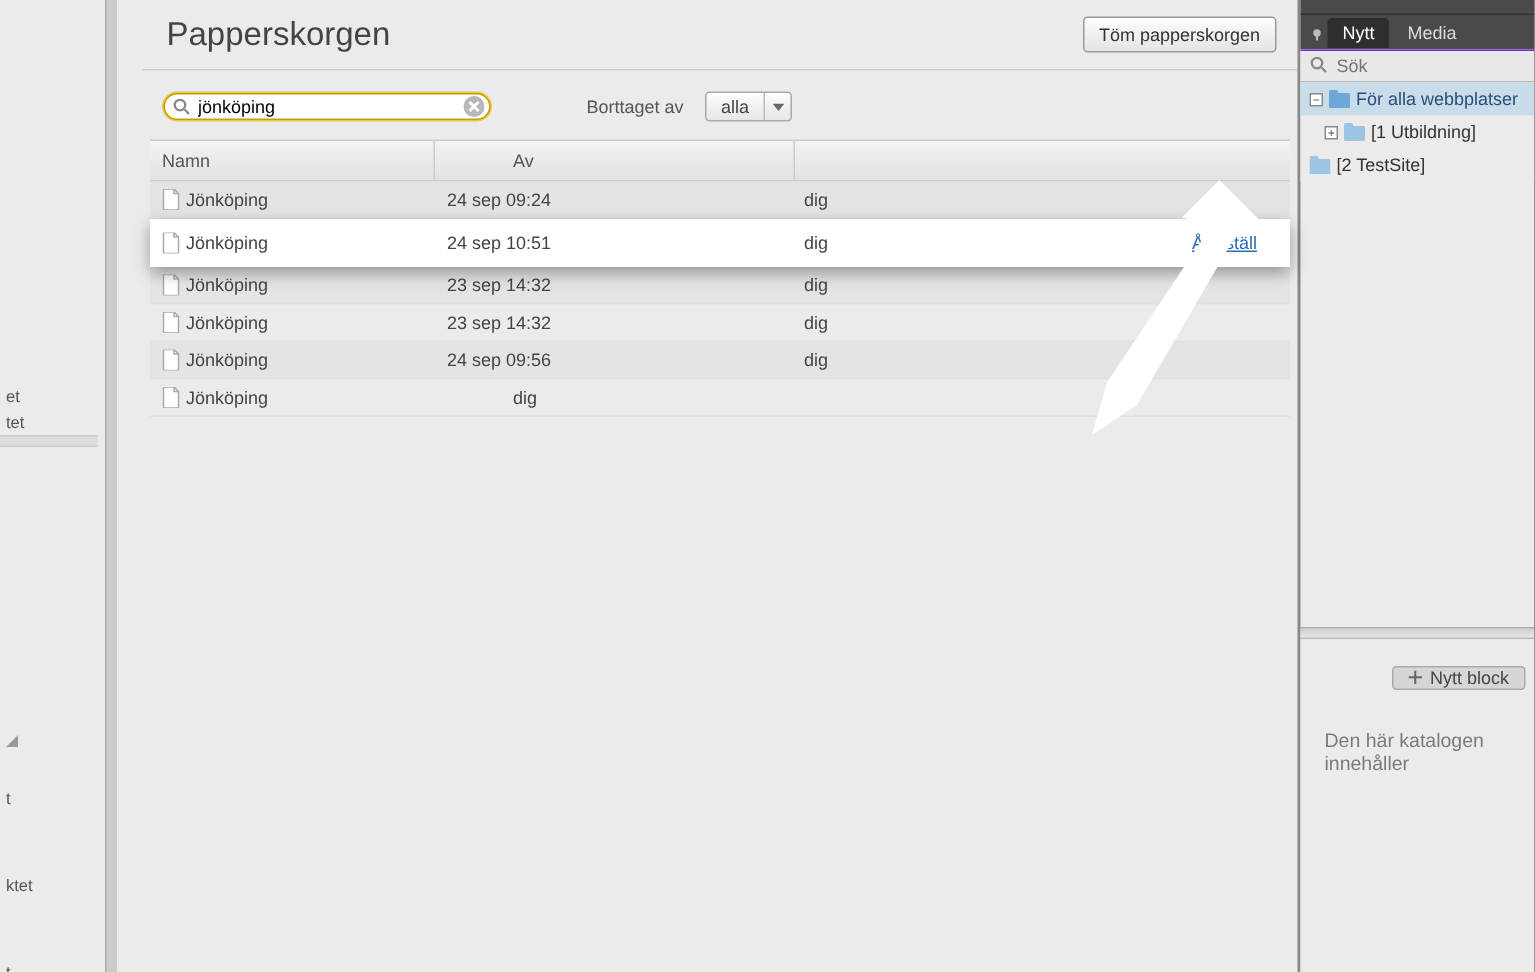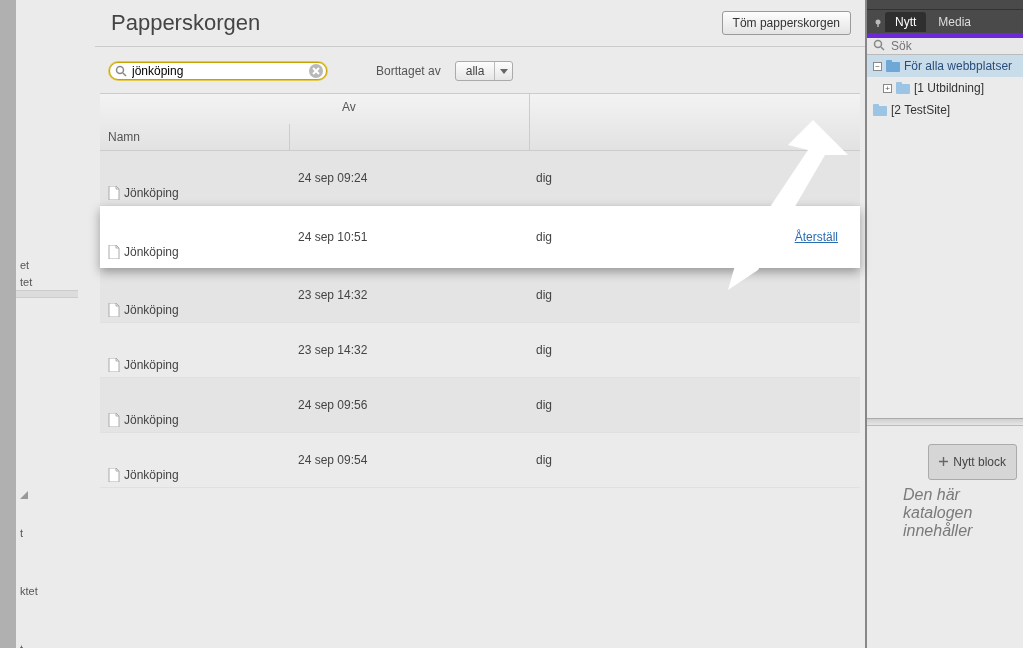--- a/index.html
+++ b/index.html
@@ -1,20 +1,20 @@
 <!DOCTYPE html>
 <html><head>
 <meta charset="utf-8">
 <style>
   * { box-sizing: border-box; }
   html, body { margin:0; padding:0; height:100%; font-family: Arial, Helvetica, sans-serif; font-size:12px; color:#333; background:#4a4a4a; }
   .canvas { position:relative; width:1023px; height:648px; overflow:hidden; background:#b0b0b0; }
 
   
-  .left-col { position:absolute; left:16px; top:0; width:78px; height:648px; background:#ebebeb; border-right:5px solid #0f766e; }
+  .left-col { position:absolute; left:0; top:0; width:78px; height:648px; background:#ebebeb; border-right:5px solid #0f766e; }
   .left-col .gutter { position:absolute; left:70px; top:0; width:8px; height:648px; background:#ccc; border-left:1px solid #aaa; }
   .left-item { position:absolute; left:0; right:10px; padding:3px 4px; font-size:11px; color:#555; white-space:nowrap; overflow:hidden; cursor:default; }
   .left-item.sel { background:#dcdcdc; border-top:1px solid #ccc; border-bottom:1px solid #ccc; }
 
   
   .main { position:absolute; left:78px; top:0; right:157px; bottom:0; background:#ebebeb; border-right:1px solid #888;padding-left:17px; }
   .title-row { display:flex; align-items:center; justify-content:space-between; padding:10px 14px 10px 16px; border-bottom:1px solid #ccc; }
   .title { font-size:22px; font-weight:normal; color:#444; }
   .btn { background:linear-gradient(#fdfdfd,#e4e4e4); border:1px solid #9a9a9a; border-radius:3px; padding:4px 10px; font-size:12px; color:#333; cursor:pointer; }
   .filter-row { display:flex; align-items:center; gap:14px; padding:14px 14px 12px 14px; }
@@ -24,21 +24,21 @@
   .search-wrap .clr { position:absolute; right:4px; top:2px; width:14px; height:14px; border-radius:50%; background:#b8b8b8; cursor:pointer; }
   .fil-label { color:#555; margin-left:auto; }
   .dd { display:inline-flex; align-items:center; border:1px solid #aaa; border-radius:3px; background:linear-gradient(#fdfdfd,#e6e6e6); height:20px; }
   .dd .dd-val { padding:0 10px; font-size:12px; color:#444; }
   .dd .dd-caret { width:18px; height:100%; border-left:1px solid #bbb; display:flex; align-items:center; justify-content:center; }
 
   
   .tbl { position:relative; margin:0 5px; border-top:1px solid #ccc; background:#ebebeb; }
   .th-row { display:flex; background:linear-gradient(#f3f3f3,#e2e2e2); color:#555; font-size:12px; border-bottom:1px solid #ccc; }
   .th { padding:6px 8px; border-right:1px solid #ccc; }
-  .c-name { width:190px;margin-top:30px; }
+  .c-name { width:190px; }
   .c-del  { width:194px; }
   .c-by   { width:196px;margin-left:44px; }
   .c-act  { flex:1; }
   .row { display:flex; align-items:center; font-size:12px; color:#444; border-bottom:1px solid #e0e0e0; background:#ebebeb; }
   .row:nth-child(odd){ background:#e4e4e4; }
   .row .cell { padding:5px 8px; }
   .row .c-name { display:flex; align-items:center; gap:4px; }
   .row .doc-ic { width:12px; height:14px; display:inline-block; }
   .row.highlight { background:#ffffff; box-shadow:0 4px 10px rgba(0,0,0,.35); position:relative; z-index:5; padding-top:4px; padding-bottom:4px; border-bottom:none; }
   .restore { color:#2a6cb1; text-decoration:underline; cursor:pointer; margin-left:auto; padding-right:14px; }
@@ -46,32 +46,32 @@
   
   .arrow { position:absolute; pointer-events:none; z-index:6; }
 
   
   .right { position:absolute; right:0; top:0; width:157px; height:648px; background:#ebebeb; border-left:1px solid #888; }
   .right-top-strip { height:10px; background:#4a4a4a; border-bottom:1px solid #333; }
   .tab-row { display:flex; align-items:center; background:#4a4a4a; height:23px; padding-left:6px; gap:2px; }
   .pin { width:10px; height:10px; }
   .tab { padding:3px 10px; font-size:12px; color:#ddd; border-radius:3px 3px 0 0; cursor:pointer; }
   .tab.active { background:#2f2f2f; color:#fff; }
-  .r-search { display:flex; align-items:center; height:22px; background:#e8e8e8; border-top:5px solid #6d28d9; border-bottom:1px solid #bbb; padding:0 6px; gap:4px; }
+  .r-search { display:flex; align-items:center; height:22px; background:#e8e8e8; border-top:1px solid #6d28d9; border-bottom:1px solid #bbb; padding:0 6px; gap:4px; }
   .r-search input { flex:1; border:none; background:transparent; font-size:12px; outline:none; color:#666; }
   .tree { background:#ebebeb; }
   .tree-row { display:flex; align-items:center; gap:4px; padding:4px 6px; font-size:12px; color:#333; cursor:pointer; white-space:nowrap; }
   .tree-row.root { background:#c9dcea; color:#2a4d7a; }
   .tree-row .exp { width:9px; height:9px; border:1px solid #888; font-size:8px; line-height:7px; text-align:center; color:#555; background:#fff; }
   .tree-row .folder-ic { width:14px; height:12px; }
   .right-divider { position:absolute; left:0; right:0; top:418px; height:8px; background:linear-gradient(#d0d0d0,#e6e6e6); border-top:1px solid #aaa; border-bottom:1px solid #bbb; }
   .right-lower { position:absolute; left:0; right:0; top:426px; bottom:0; background:#ebebeb; padding:24px 6px 0 6px; }
   .new-block { position:absolute; right:6px; top:18px; }
-  .btn-grey { background:#d6d6d6; border:1px solid #aaa; border-radius:3px; padding:10px 10px; font-size:12px; color:#444; display:inline-flex; align-items:center; gap:5px; cursor:pointer; }
-  .empty-msg { position:absolute; left:36px; right:0; top:60px; color:#7a7a7a; font-style:italic; font-size:16px; }
+  .btn-grey { background:#d6d6d6; border:1px solid #aaa; border-radius:3px; padding:0 10px; font-size:12px; color:#444; display:inline-flex; align-items:center; gap:5px; cursor:pointer; }
+  .empty-msg { position:absolute; left:16px; right:0; top:60px; color:#7a7a7a; font-size:13px; }
 
   
   .mag-stroke { stroke:#888; fill:none; stroke-width:1.5; }
 </style>
 </head>
 <body>
 
 <div class="canvas">
 
   <div class="left-col">
@@ -106,21 +106,21 @@
             </svg>
         </span>
         <input type="text" value="jönköping" style="">
         <span class="clr">
           <svg viewBox="0 0 14 14" width="14" height="14">
               <line x1="4" y1="4" x2="10" y2="10" stroke="#fff" stroke-width="2"></line>
               <line x1="10" y1="4" x2="4" y2="10" stroke="#fff" stroke-width="2"></line>
             </svg>
         </span>
       </div>
-      <span class="fil-label" style="margin-left:35px">Borttaget av</span>
+      <span class="fil-label" style="margin-left:50px">Borttaget av</span>
       <span class="dd">
         <span class="dd-val">alla</span>
         <span class="dd-caret">
           <svg width="8" height="5" viewBox="0 0 8 5">
               <polygon points="0,0 8,0 4,5" fill="#666"></polygon>
             </svg>
         </span>
       </span>
     </div>
 
@@ -194,21 +194,20 @@
             <div class="cell c-act" style="display:flex;"></div>
           </div>
           <div class="row">
             <div class="cell c-name">
               <span class="doc-ic"><svg viewBox="0 0 12 14" width="12" height="14">
                   <path d="M1 0h7l3 3v11H1z" fill="#fff" stroke="#aaa"></path>
                   <path d="M8 0v3h3" fill="none" stroke="#aaa"></path>
                 </svg></span>
               <span>Jönköping</span>
             </div>
-            <div class="cell c-del">24 sep 09:54</div>
             <div class="cell c-by">dig</div>
             <div class="cell c-act" style="display:flex;"></div>
           </div>
         </div>
     </div>
 
     <svg class="arrow" style="left:640px; top:120px;" width="130" height="170" viewBox="0 0 130 170">
       <polygon points="95,0 130,35 107,35 40,150 10,170 20,135 90,30 70,25" fill="#ffffff"></polygon>
     </svg>
   </div>

